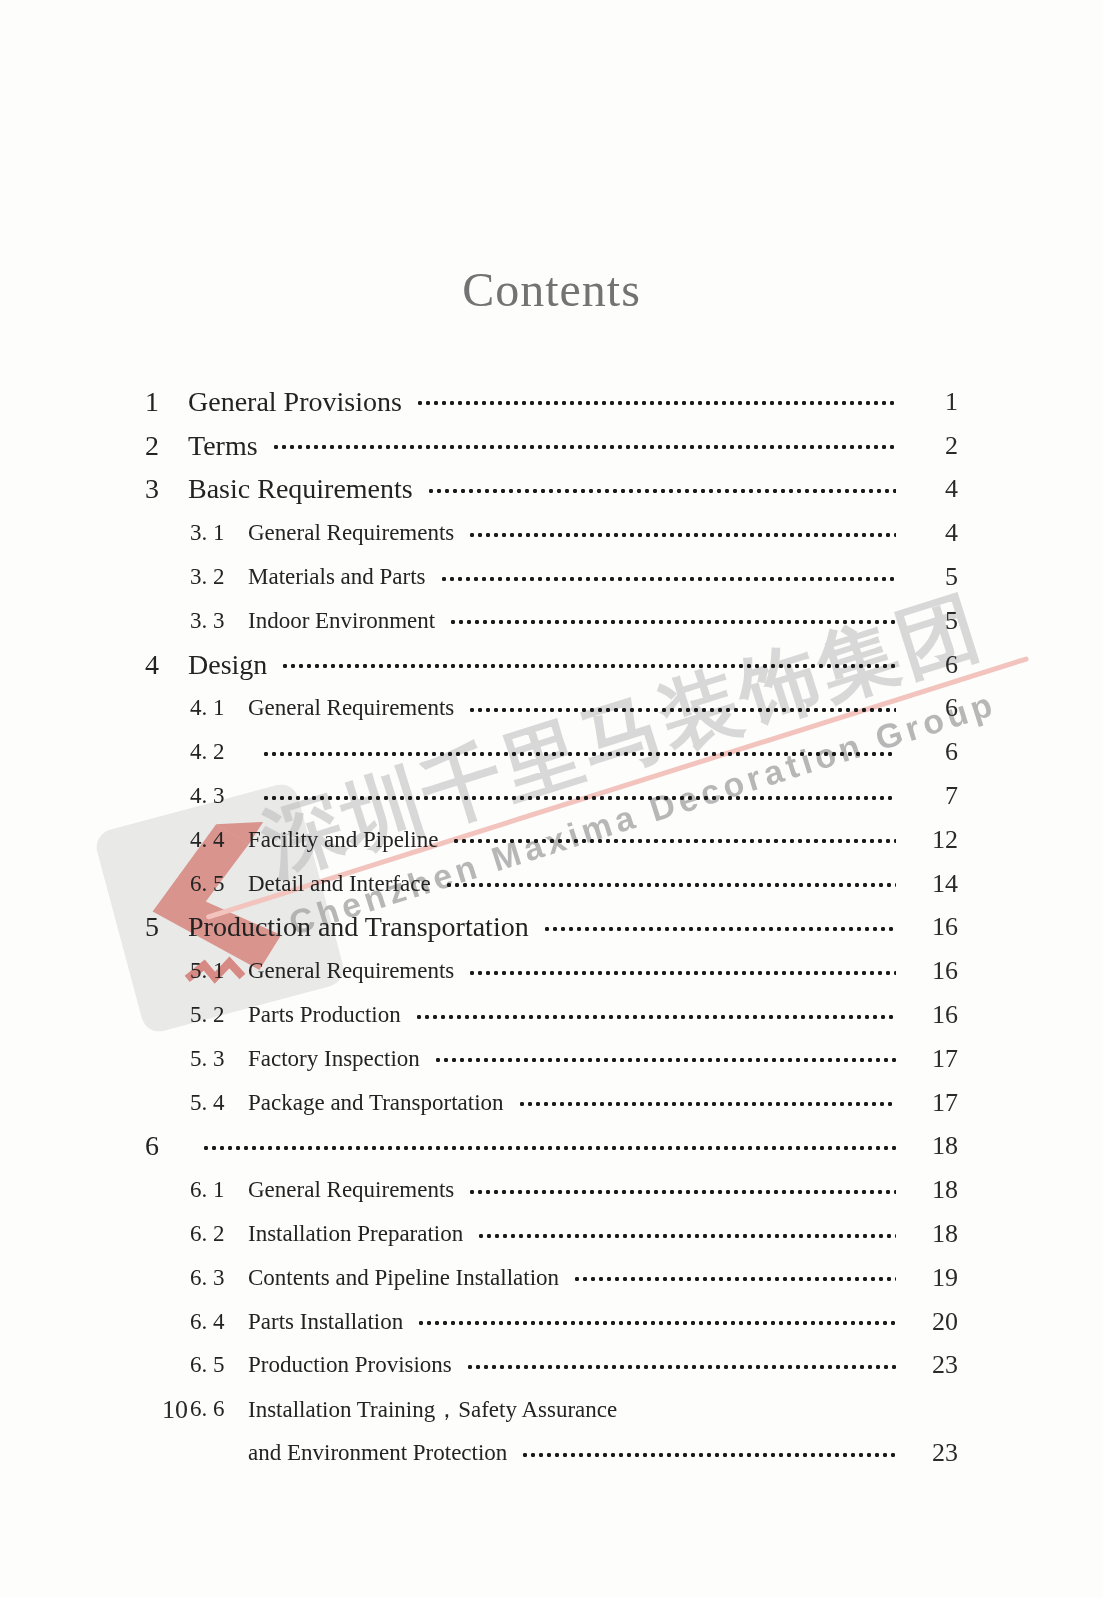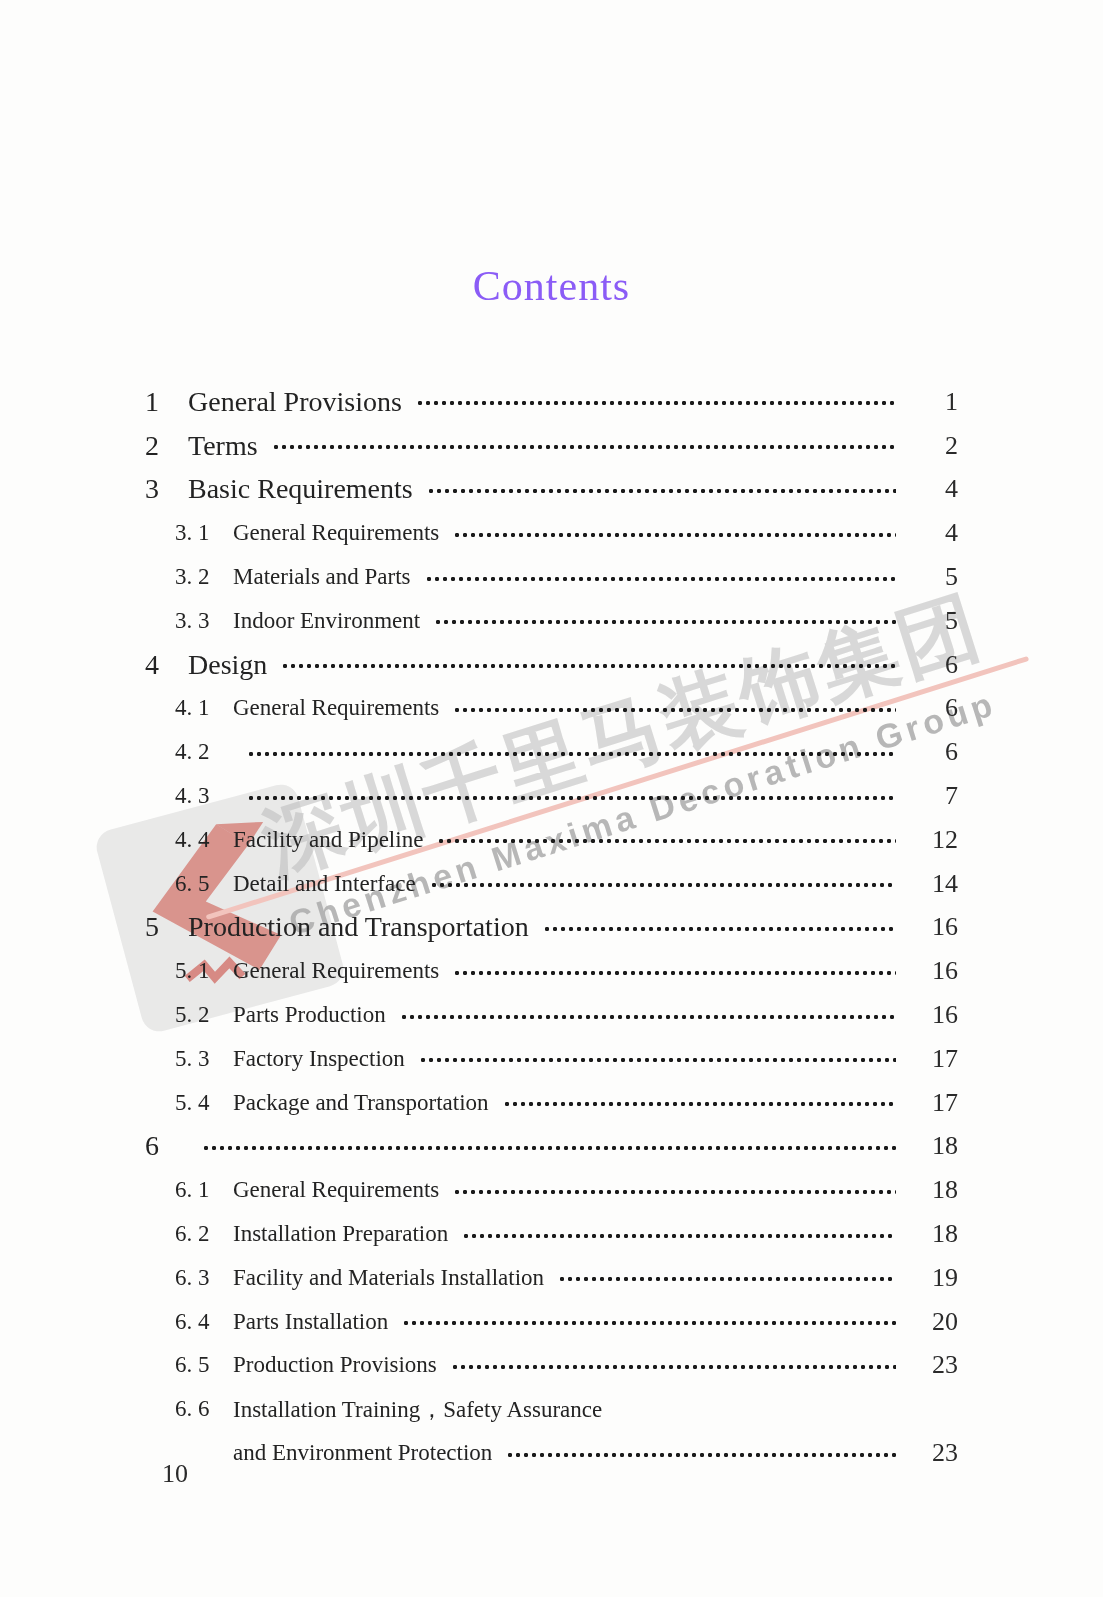--- a/index.html
+++ b/index.html
@@ -46,60 +46,60 @@
     margin-top:10px;
     font-family:"Liberation Sans", sans-serif;
     font-size:34px; letter-spacing:4.5px; font-weight:700;
     color:rgba(170,170,170,0.85);
   }
 
   
   .title {
     position:absolute; top:262px; left:0; right:0;
     text-align:center;
-    font-size:42px; font-weight:400; letter-spacing:1px;
-    color:#8b5cf6;
+    font-size:48px; font-weight:400; letter-spacing:1px;
+    color:#737373;
     margin:0; z-index:2;
   }
 
   
   .toc {
     position:absolute; left:145px; right:145px; top:380px;
     z-index:2;
   }
   .toc-row {
     display:flex; align-items:center;
     height:43.8px;
   }
   .toc-row.lvl1 { font-size:28px; }
   .toc-row.lvl2 { font-size:23px; }
   .toc-row .num { flex:0 0 auto; }
   .toc-row.lvl1 .num { width:43px; }
-  .toc-row.lvl2 .num { margin-left:30px; width:58px; }
+  .toc-row.lvl2 .num { margin-left:45px; width:58px; }
   .toc-row .label { flex:0 0 auto; white-space:nowrap;text-align:right; }
   .toc-row .leader {
     flex:1 1 auto;
     height:8px;
     margin:3px 18px 0 14px;
     background-image:radial-gradient(circle, #1b1b1b 2px, rgba(0,0,0,0) 2.3px);
     background-size:8px 8px;
     background-repeat:repeat-x;
     background-position:left center;
     min-width:20px;
   }
   .toc-row .page-num {
     flex:0 0 auto;
     min-width:44px; text-align:right;
     font-size:26px;
     color:#2a2a2a;
   }
 
   
   .footer-num {
-    position:absolute; left:162px; top:1459px;
+    position:absolute; left:162px; top:1395px;
     font-size:26px; color:#2a2a2a;
     z-index:2;
   }
 </style>
 </head>
 <body>
 
 <div class="page">
 
   <div class="watermark-logo">
@@ -231,21 +231,21 @@
         <span class="page-num">18</span>
       </div>
       <div class="toc-row lvl2">
         <span class="num">6. 2</span>
         <span class="label">Installation Preparation</span>
         <span class="leader"></span>
         <span class="page-num">18</span>
       </div>
       <div class="toc-row lvl2">
         <span class="num">6. 3</span>
-        <span class="label">Facility and Materials Installation</span>
+        <span class="label">Contents and Pipeline Installation</span>
         <span class="leader"></span>
         <span class="page-num">19</span>
       </div>
       <div class="toc-row lvl2">
         <span class="num">6. 4</span>
         <span class="label">Parts Installation</span>
         <span class="leader"></span>
         <span class="page-num">20</span>
       </div>
       <div class="toc-row lvl2">

